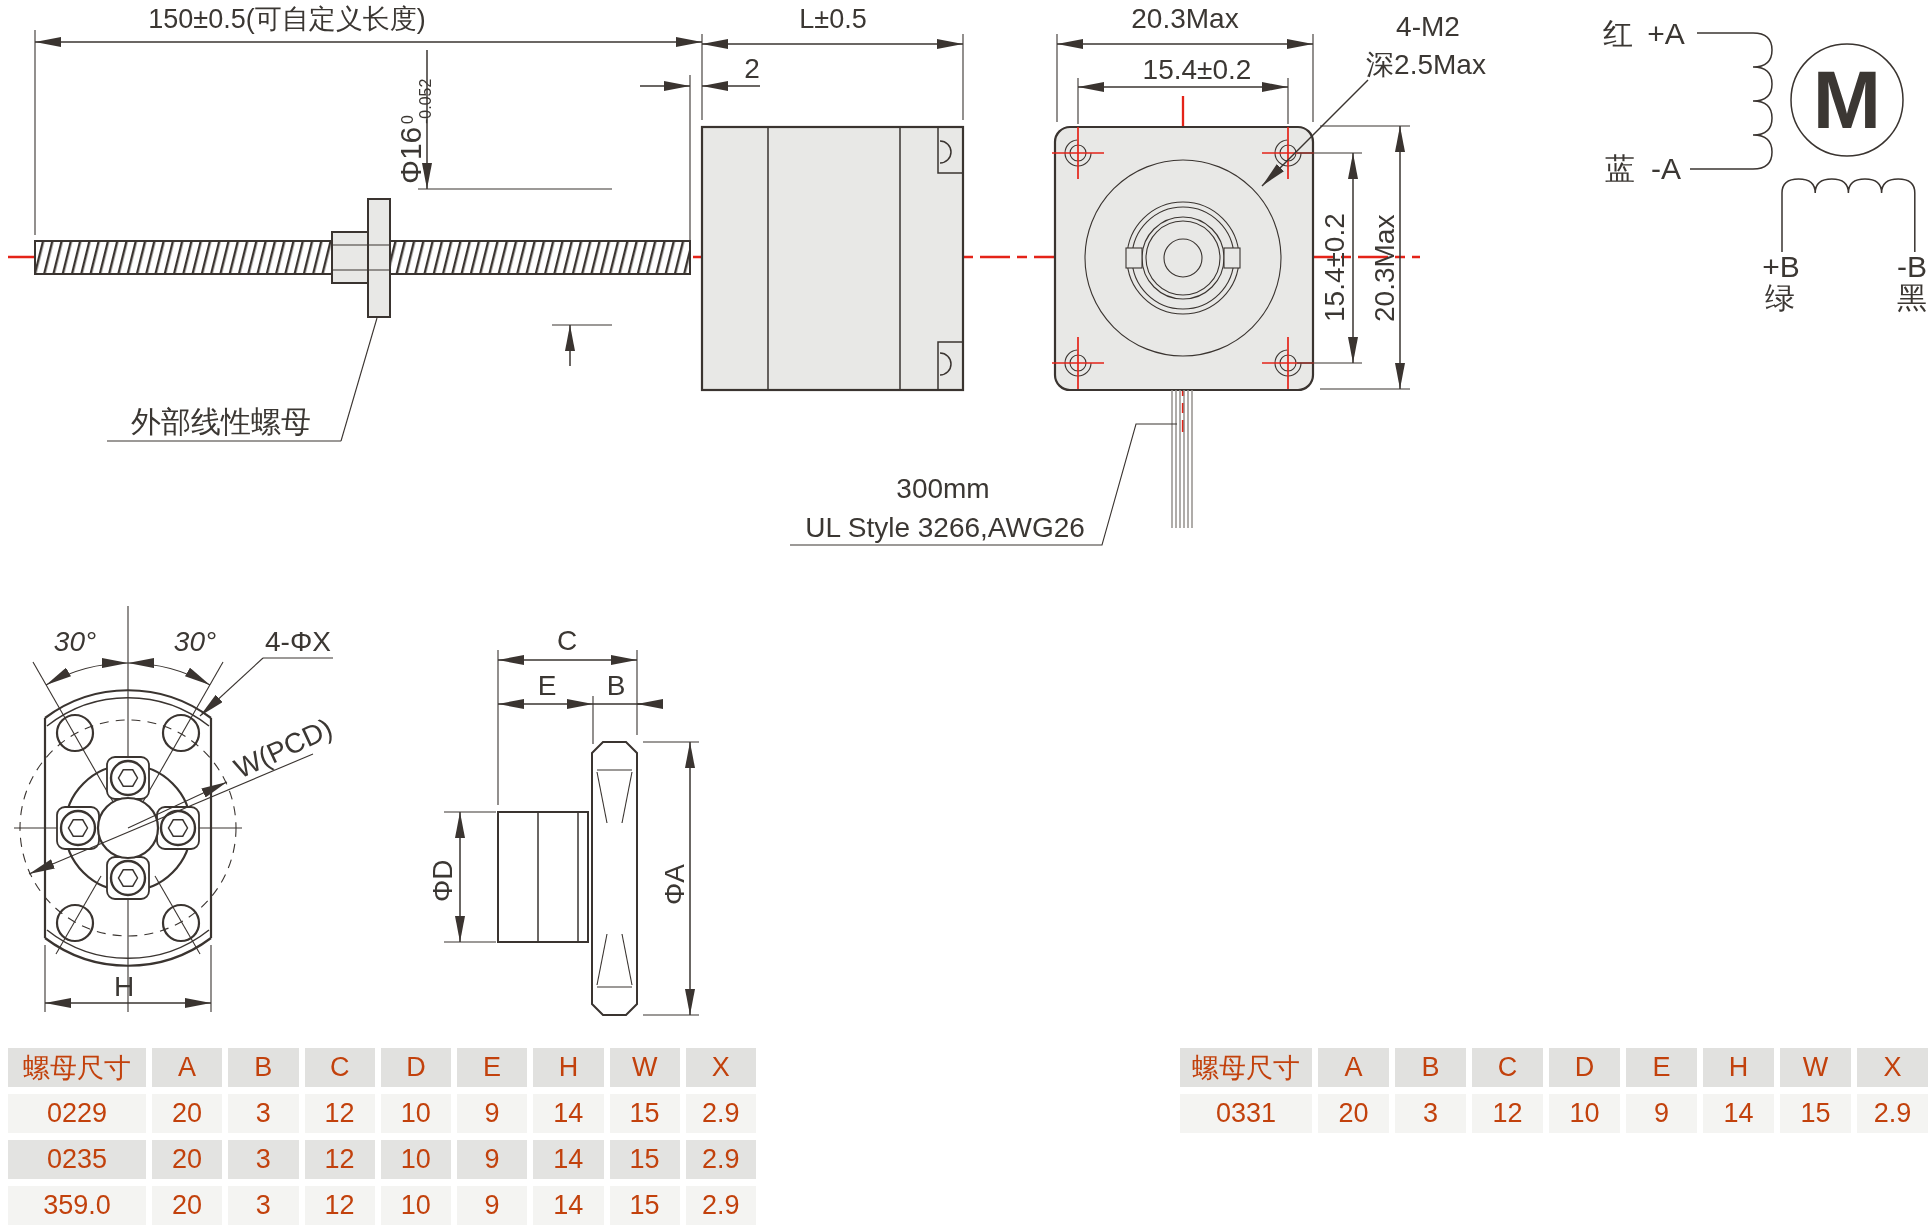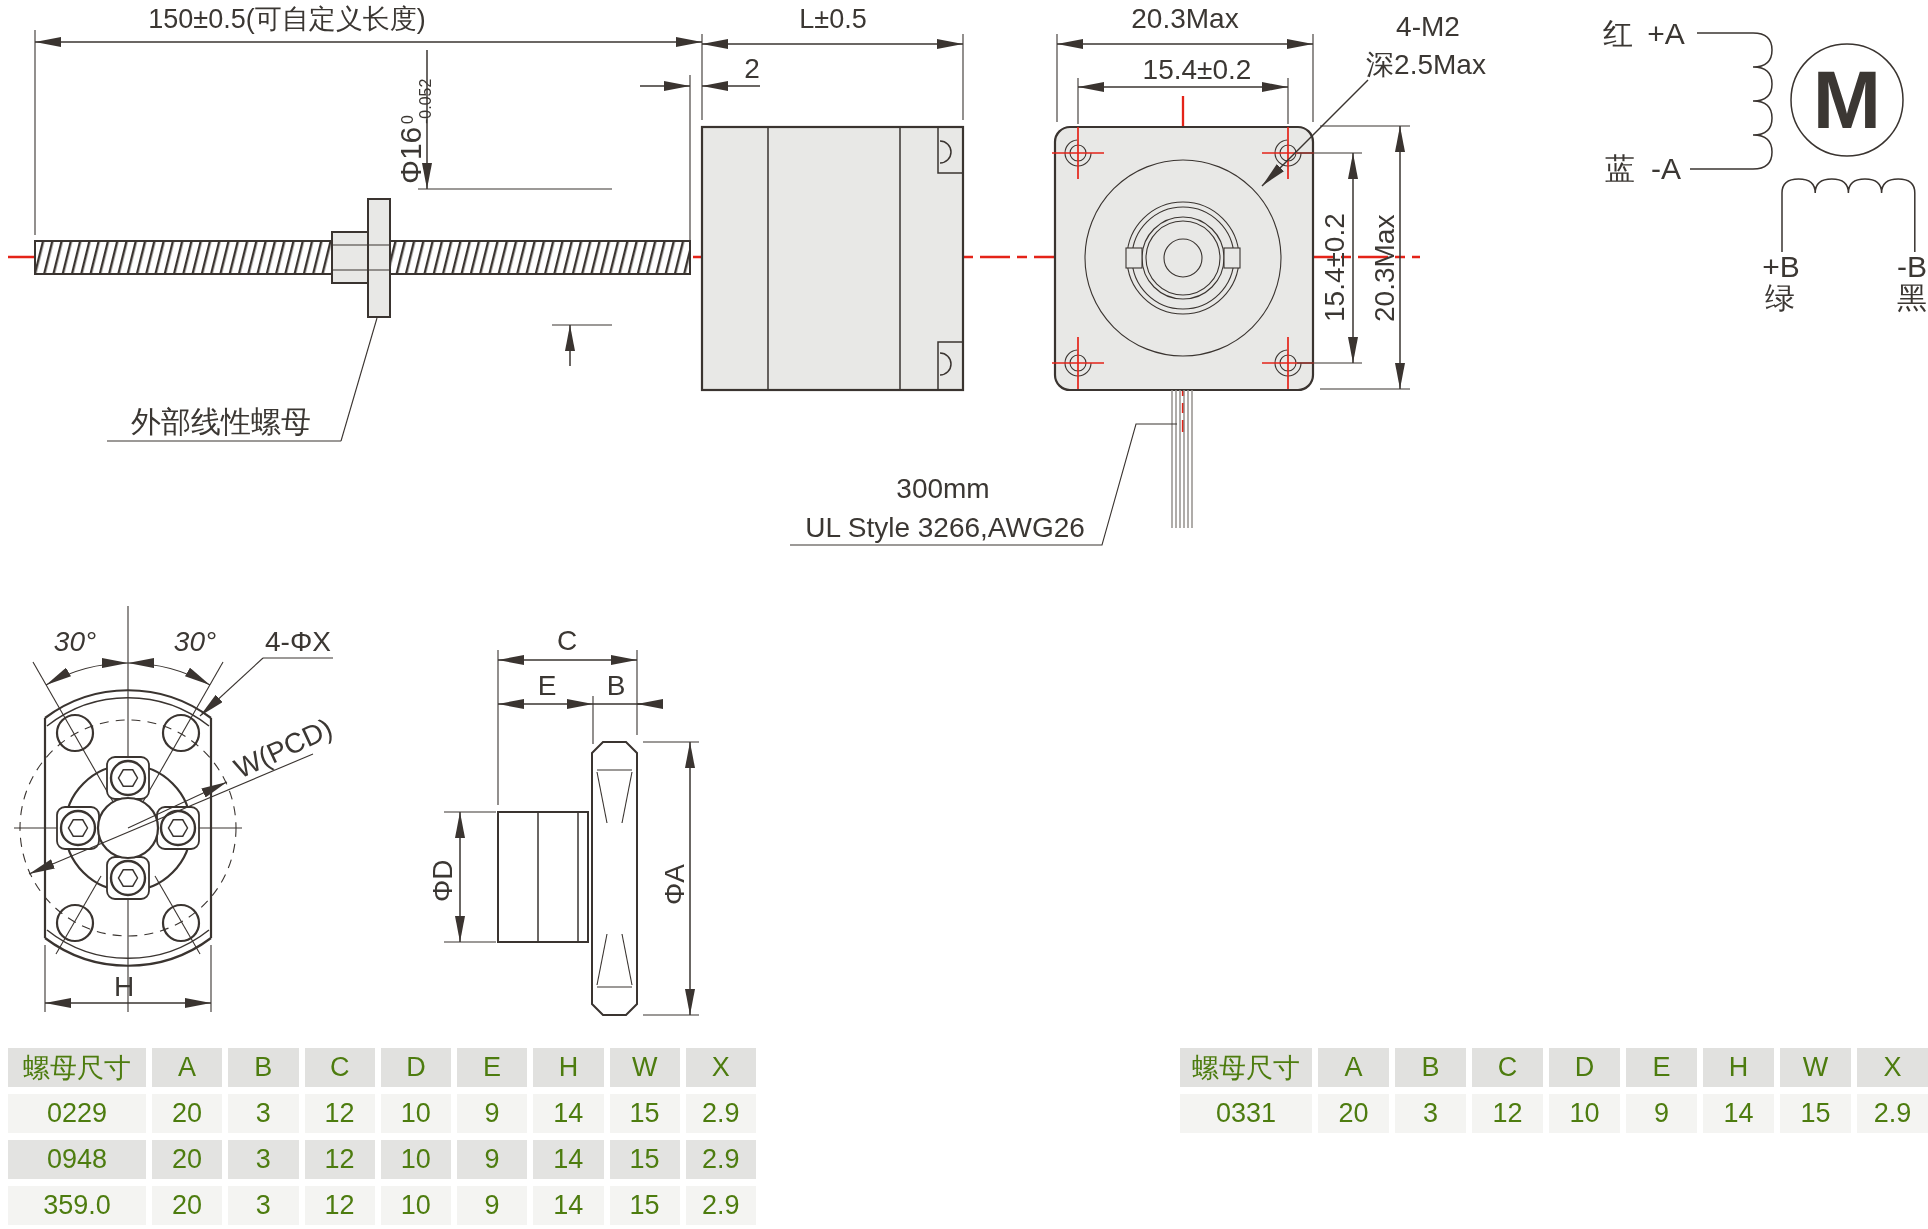--- a/index.html
+++ b/index.html
@@ -15,21 +15,21 @@
   .lt{stroke:#3a3430;stroke-width:1.1;fill:none}
   .lk{stroke:#3a3430;stroke-width:2.2;fill:none}
   .gf{fill:#e8e8e6}
   .wf{fill:#ffffff}
   .red{stroke:#e42318;stroke-width:2.3;fill:none}
   .redthin{stroke:#e42318;stroke-width:1.7;fill:none}
   .wire{stroke:#95908c;stroke-width:1.5;fill:none}
   
   .tbl{position:absolute;display:grid;gap:7px 6px;}
   .tbl .c{height:39px;display:flex;align-items:center;justify-content:center;
-          font-size:27px;color:#4d7c0f;}
+          font-size:27px;color:#c2410c;}
   .th{background:#e1e1df;}
   .rA{background:#f4f4f2;}
   .rB{background:#e3e3e1;}
 </style>
 </head>
 <body>
 
 <div class="page">
 
 <svg width="1928" height="1229" viewBox="0 0 1928 1229">
@@ -314,21 +314,21 @@
   <div class="c rA">0229</div>
   <div class="c rA">20</div>
   <div class="c rA">3</div>
   <div class="c rA">12</div>
   <div class="c rA">10</div>
   <div class="c rA">9</div>
   <div class="c rA">14</div>
   <div class="c rA">15</div>
   <div class="c rA">2.9</div>
 
-  <div class="c rB">0948</div>
+  <div class="c rB">0235</div>
   <div class="c rB">20</div>
   <div class="c rB">3</div>
   <div class="c rB">12</div>
   <div class="c rB">10</div>
   <div class="c rB">9</div>
   <div class="c rB">14</div>
   <div class="c rB">15</div>
   <div class="c rB">2.9</div>
 
   <div class="c rA">359.0</div>

